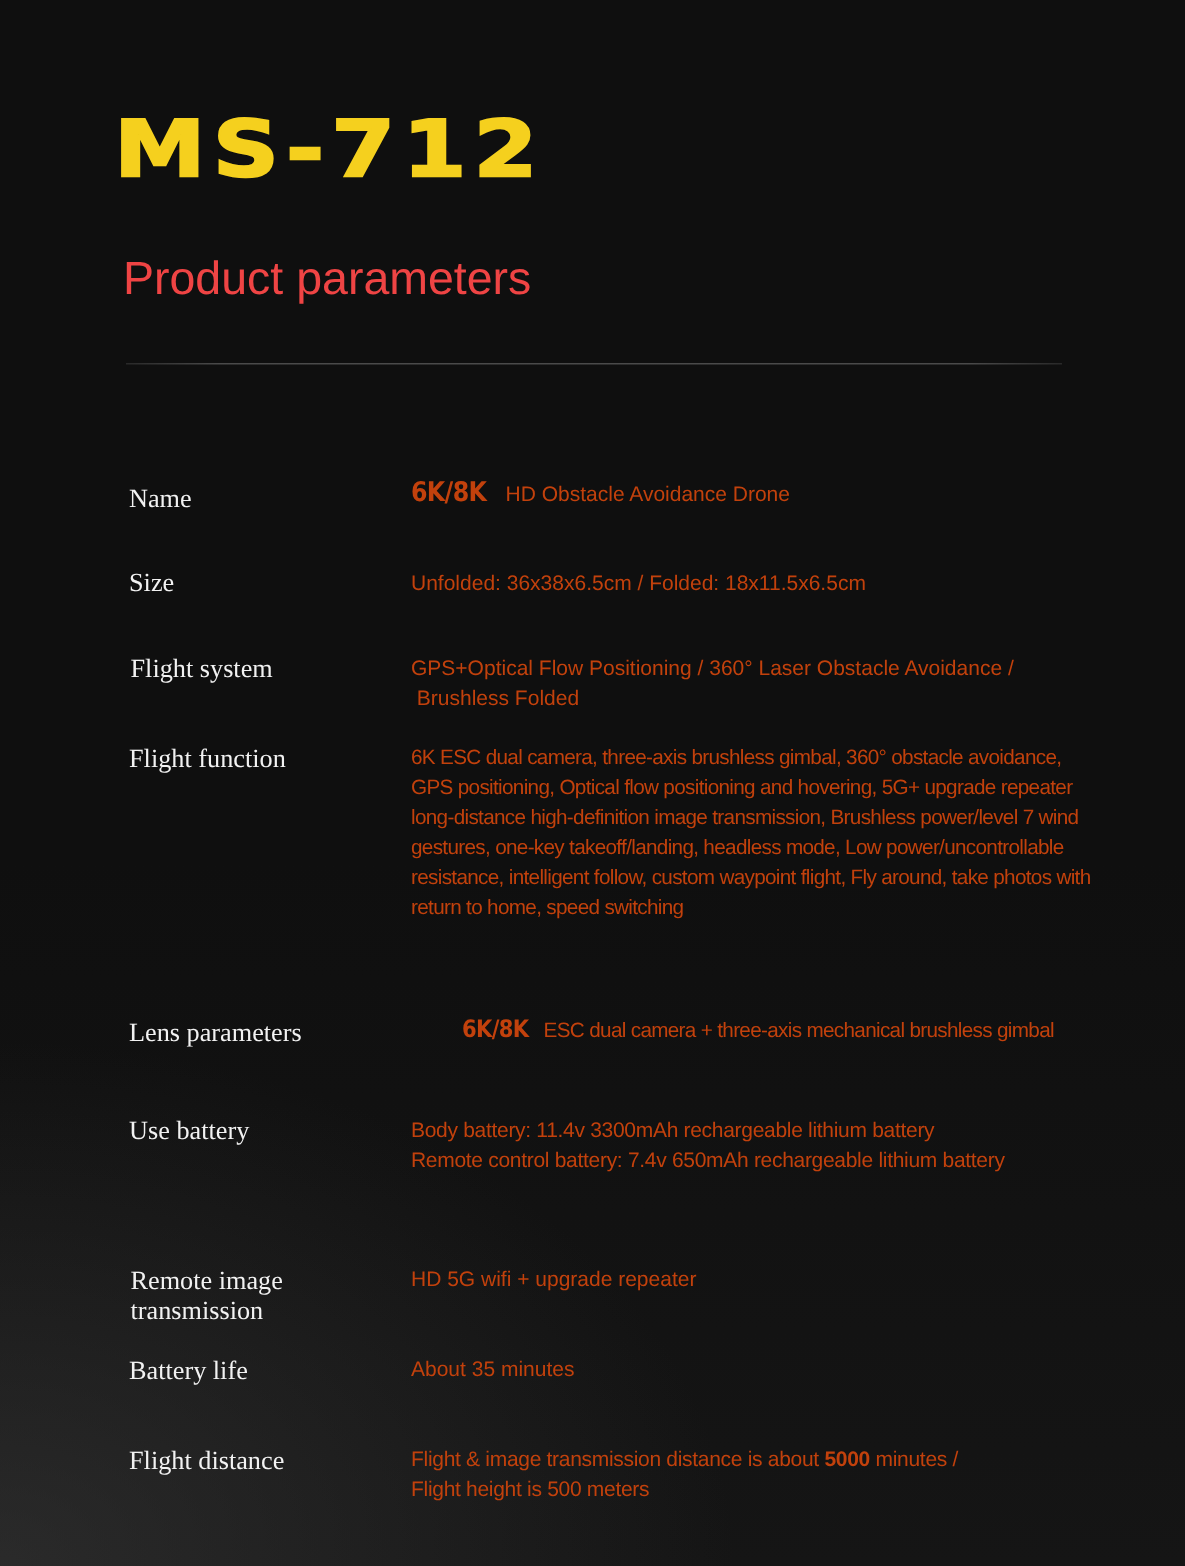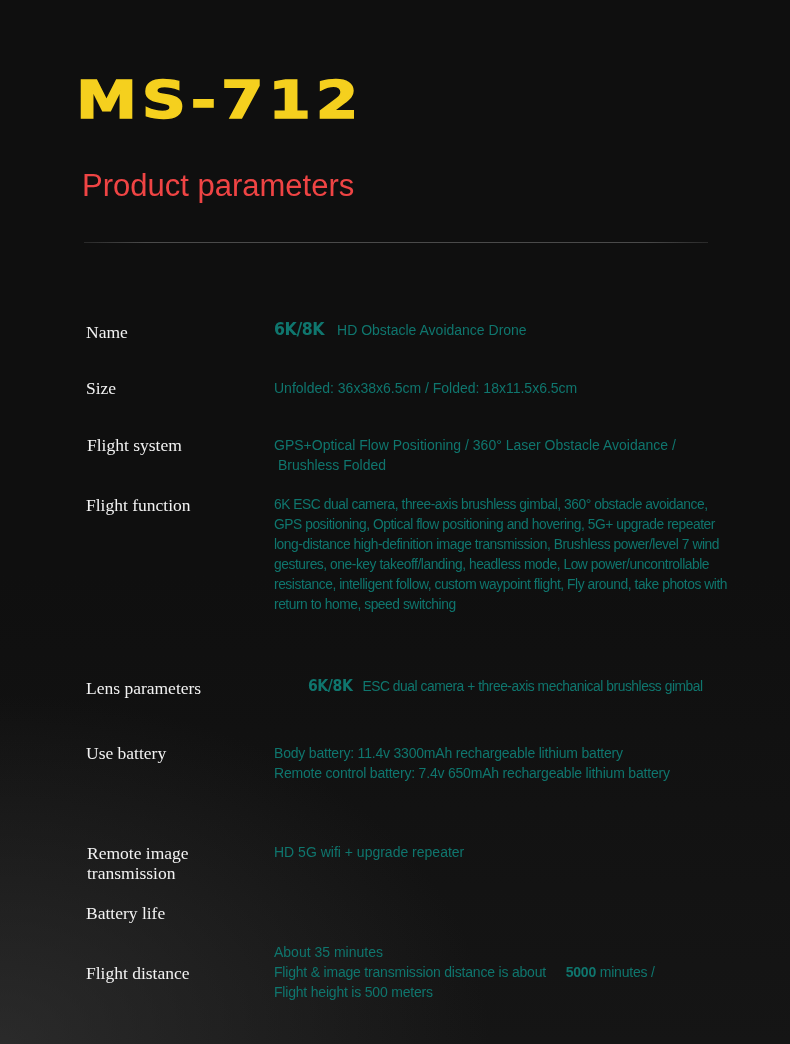--- a/index.html
+++ b/index.html
@@ -51,37 +51,37 @@
       left: 86px;
       font-size: 17.5px;
       color: #f2f2f2;
       line-height: 20px;
       font-family: Liberation Serif, serif;
     }
     .value {
       position: absolute;
       left: 274px;
       font-size: 14px;
-      color: #0f766e;
+      color: #c2410c;
       line-height: 20px;
       width: 490px;
     }
     .value.condensed { letter-spacing: -0.45px; font-size: 13.8px; }
     .res {
       font-family: "DejaVu Sans", sans-serif;
       font-weight: bold;
       font-size: 18px;
       letter-spacing: -0.5px;
       margin-right: 6px;
       transform: scaleX(0.88);
       display: inline-block;
       transform-origin: left center;
     }
     .res.small { font-size: 16px; margin-right: 4px; }
-    .bold-num { font-weight: bold; margin-left: 16px; }
+    .bold-num { font-weight: bold; }
   </style>
 </head>
 <body>
 
 <div class="bg"></div>
 
 <div class="model-title">MS-712</div>
 <div class="section-title">Product parameters</div>
 <div class="divider"></div>
 
@@ -135,21 +135,21 @@
 <div class="row" style="top:843px;">
   <div class="label" style="left:87px;">
     <div>Remote image</div>
     <div>transmission</div>
   </div>
   <div class="value" style="top:-1px;">HD 5G wifi + upgrade repeater</div>
 </div>
 
 <div class="row" style="top:903px;">
   <div class="label">Battery life</div>
-  <div class="value" style="top:-1px;margin-top:40px;">About 35 minutes</div>
+  <div class="value" style="top:-1px;">About 35 minutes</div>
 </div>
 
 <div class="row" style="top:963px;">
   <div class="label">Flight distance</div>
   <div class="value" style="top:-1px; letter-spacing:-0.2px;">
     <div>
       <span>Flight &amp; image transmission distance is about</span>
       <span class="bold-num">5000</span>
       <span>minutes /</span>
     </div>

